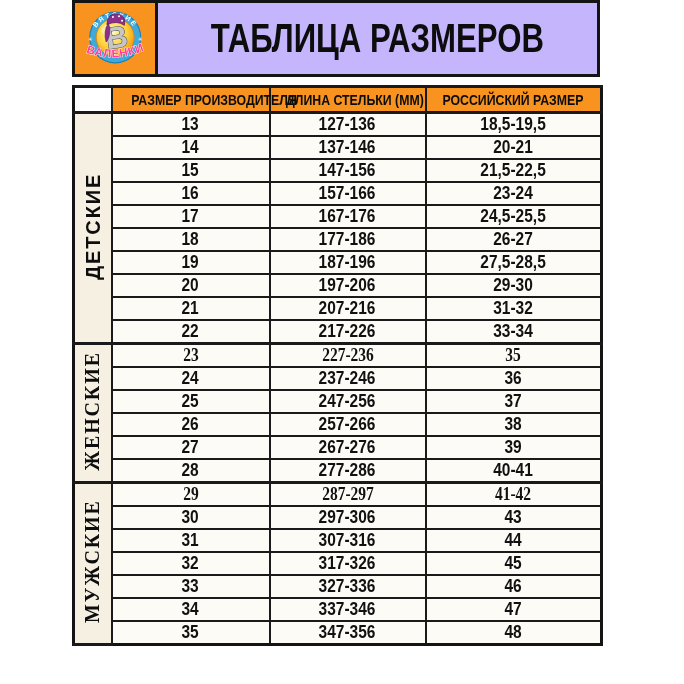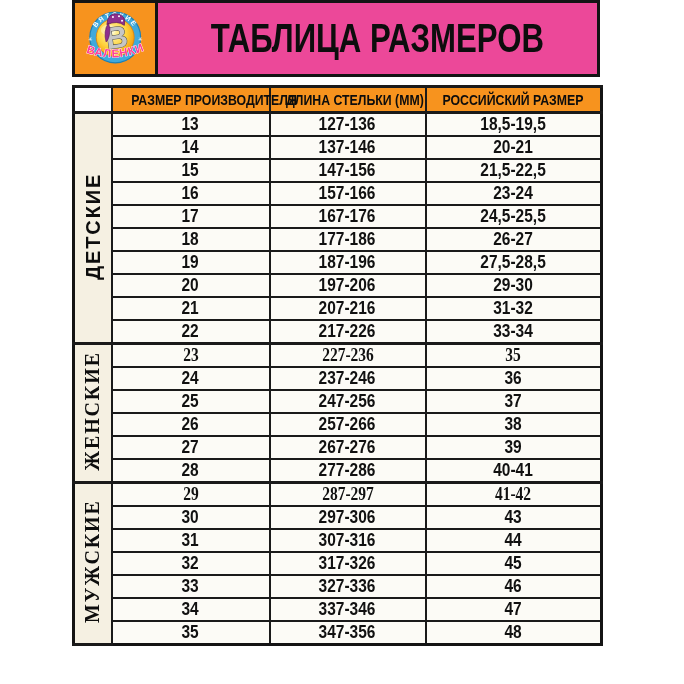--- a/index.html
+++ b/index.html
@@ -12,21 +12,21 @@
     position: absolute; left: 72px; top: 0; width: 528px; height: 77px;
     display: flex; border: 3px solid #141414;
   }
   .logo-block {
     width: 203px; height: 100%; background: #F7931E;
     border-right: 3px solid #141414;
     display: flex; align-items: center; justify-content: center;
     overflow: hidden;
   }
   .title-box {
-    flex: 1; background: #ec4899;
+    flex: 1; background: #c4b5fd;
     display: flex; align-items: center; justify-content: center;
   }
   .title {
     display: inline-block; font-size: 41px; font-weight: bold; white-space: nowrap;
     transform: scaleX(0.76); letter-spacing: 0px; color: #0d0d0d;
   }
 
   
   .size-table {
     position: absolute; left: 72px; top: 85px; width: 528px; height: 428px;

